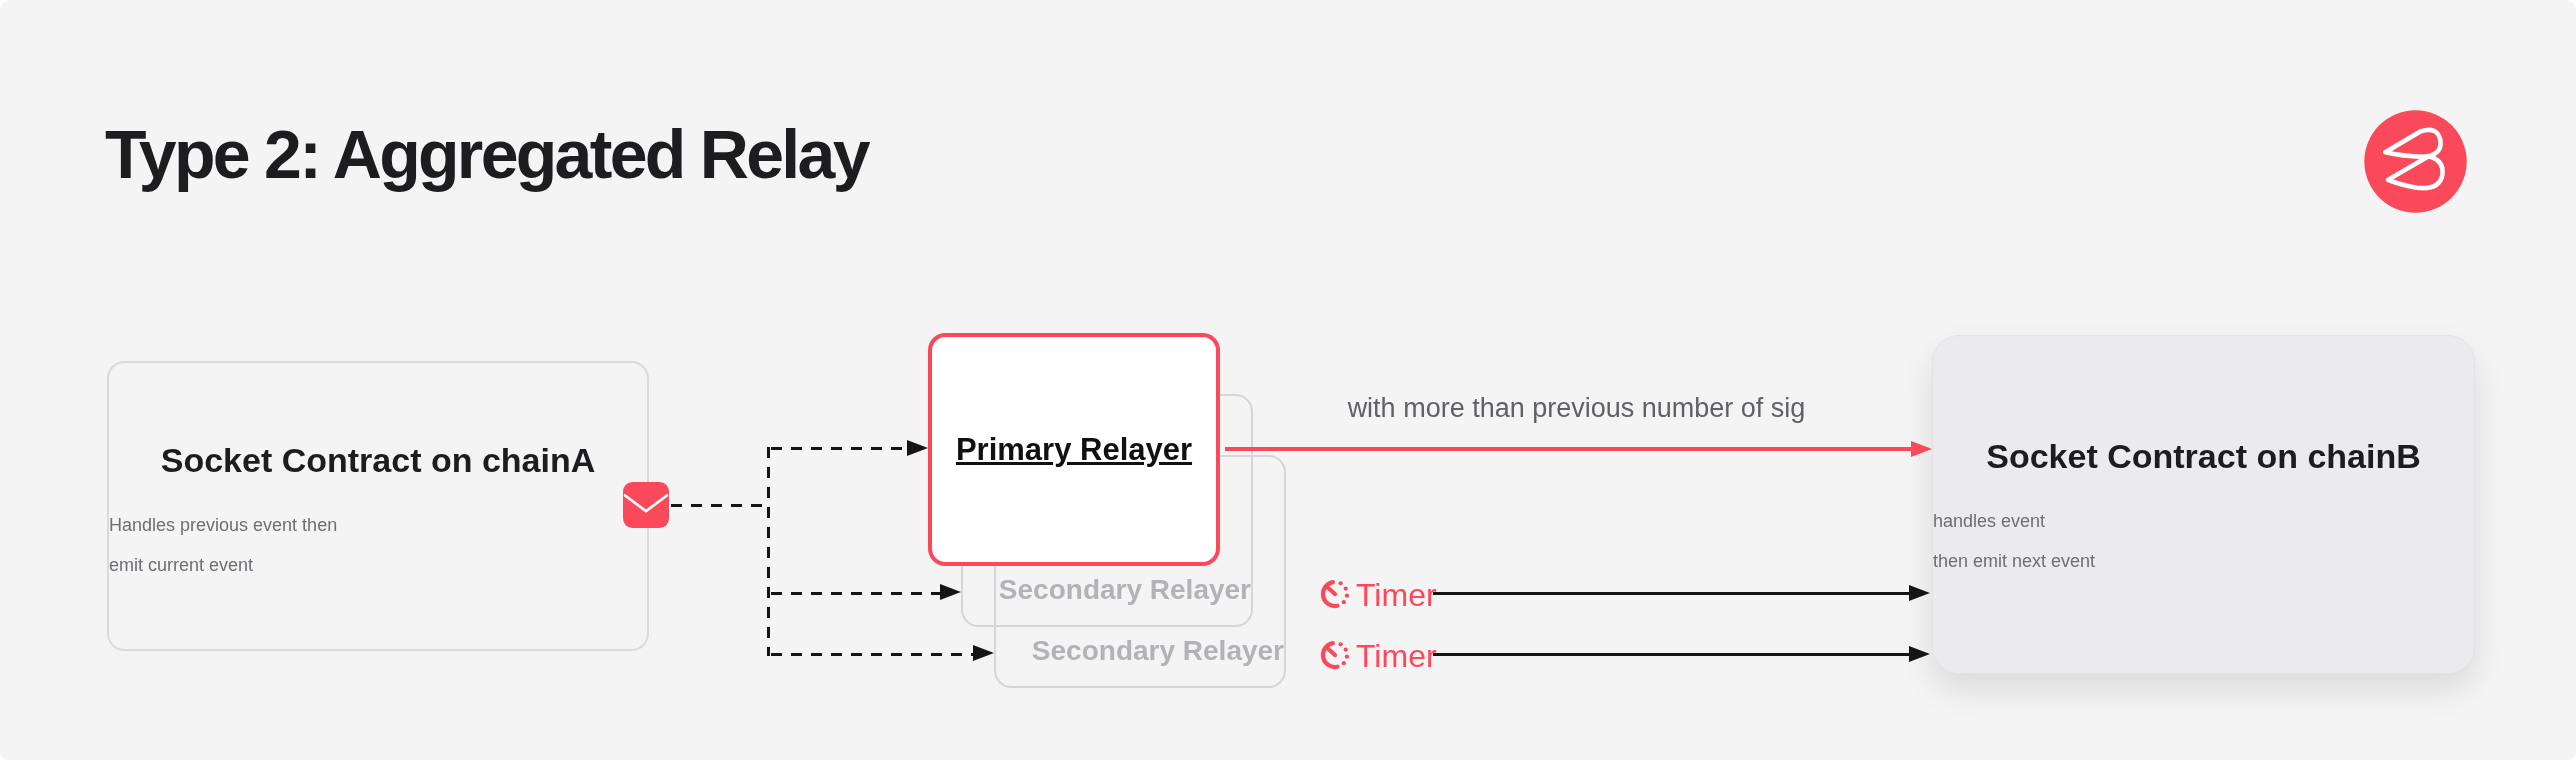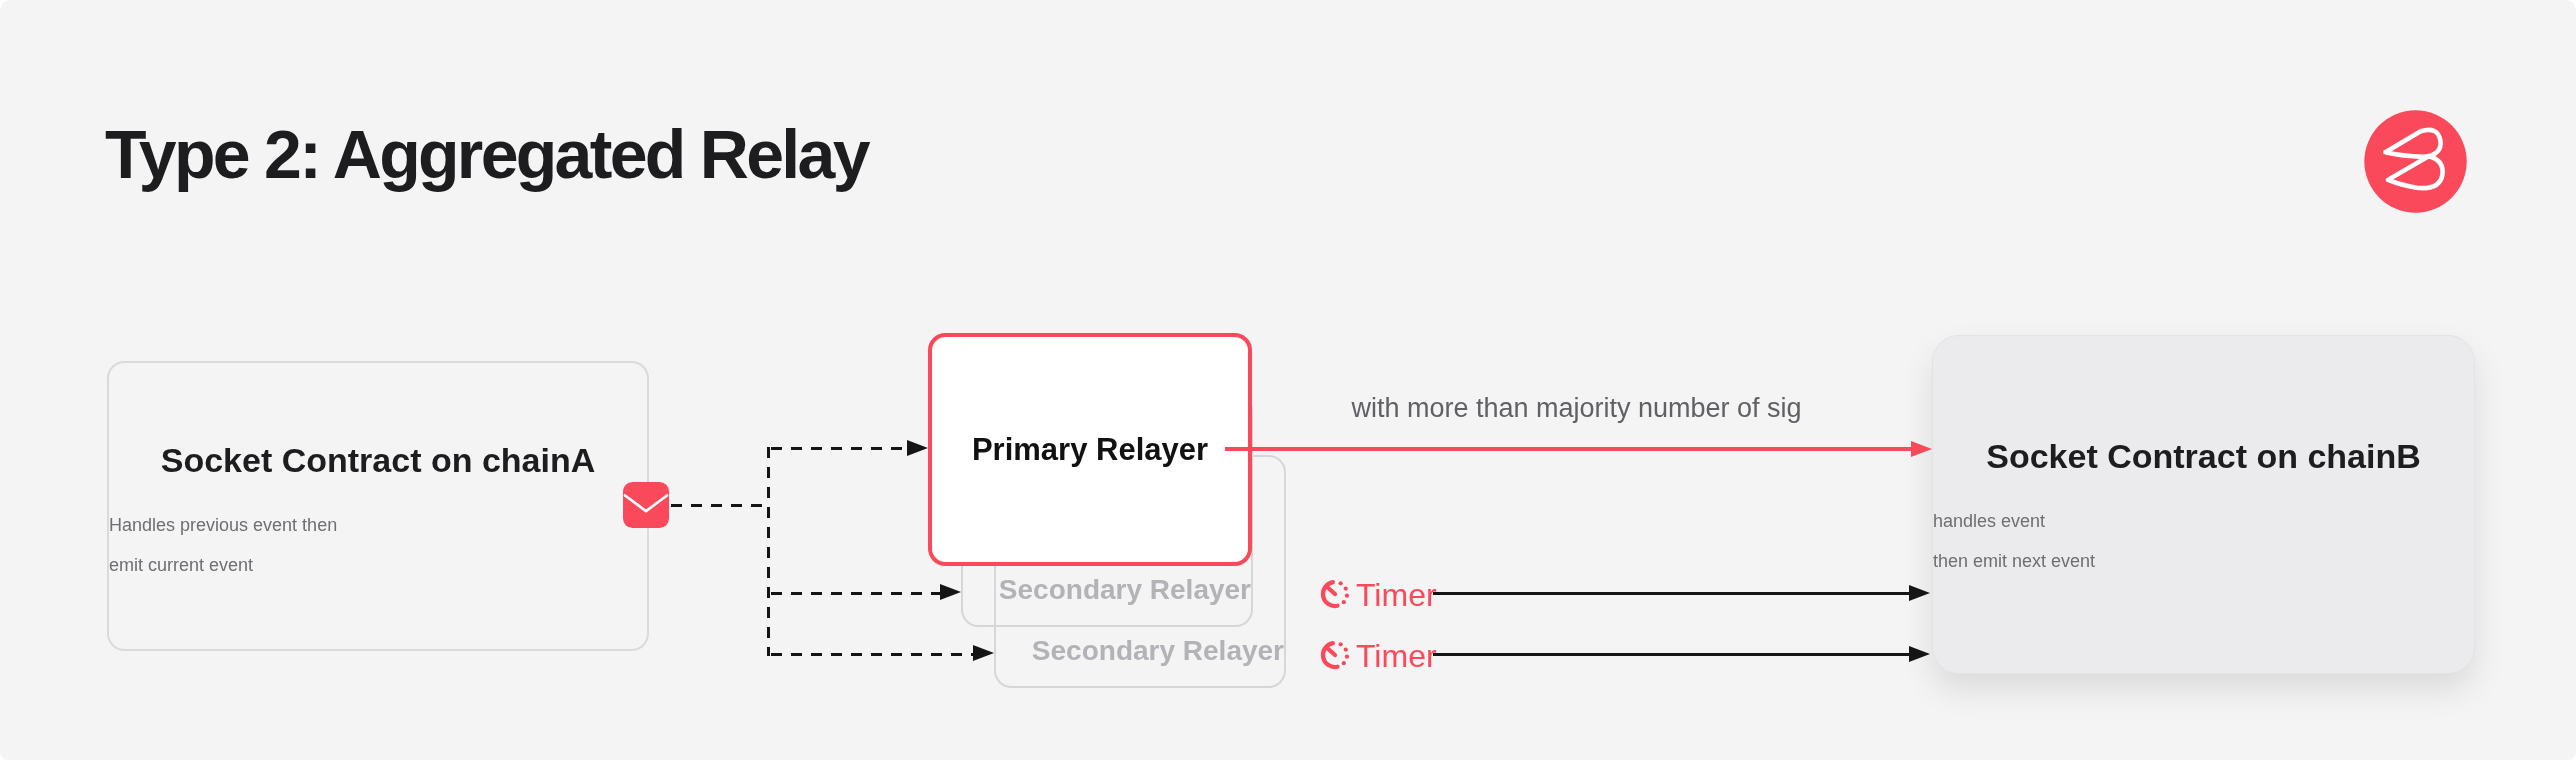--- a/index.html
+++ b/index.html
@@ -34,23 +34,23 @@
 
   .node-title{position:absolute;left:0;right:0;text-align:center;font-weight:bold;
               font-size:34px;color:var(--dark-text);}
   .node-sub{position:absolute;left:0;right:0;text-align:left;font-size:18px;
             line-height:40px;color:var(--muted-text);}
   .chain-a .node-title{top:78px;}
   .chain-a .node-sub{top:142px;}
   .chain-b .node-title{top:101px;}
   .chain-b .node-sub{top:165px;}
 
-  .primary{left:928px;top:333px;width:324px;height:233px;background:#ffffff;
+  .primary{left:928px;top:333px;width:292px;height:233px;background:#ffffff;
            border:4px solid var(--accent-red);display:flex;align-items:center;
-           justify-content:center;font-size:31px;font-weight:bold;color:#111;z-index:6;}
+           justify-content:center;font-size:31px;font-weight:bold;color:#111;z-index:6;text-decoration:underline;}
   .secondary{width:292px;height:233px;border:2px solid #d6d6d9;border-radius:17.4px;
              position:absolute;}
   .secondary .sec-label{position:absolute;left:0;right:0;top:178px;text-align:right;
              font-size:28px;font-weight:bold;color:var(--faded-text);white-space:nowrap;}
   .secondary-1{left:961px;top:394px;z-index:5;}
   .secondary-2{left:994px;top:455px;z-index:4;}
 
   .envelope{position:absolute;left:623px;top:482px;width:46px;height:46px;z-index:7;}
 
   
@@ -108,21 +108,21 @@
 
   <div class="dash-h" style="left:671px;top:504px;width:98px;"></div>
   <div class="dash-v" style="left:767px;top:447px;height:209px;"></div>
   <div class="dash-h" style="left:771px;top:447px;width:136px;"></div>
   <div class="arrow-right" style="left:907px;top:440px;"></div>
   <div class="dash-h" style="left:771px;top:592px;width:169px;"></div>
   <div class="arrow-right" style="left:940px;top:584px;"></div>
   <div class="dash-h" style="left:771px;top:653px;width:202px;"></div>
   <div class="arrow-right" style="left:973px;top:645px;"></div>
 
-  <div class="edge-label">with more than majority number of sig</div>
+  <div class="edge-label">with more than previous number of sig</div>
   <div class="red-line" style="left:1225px;top:447px;width:686px;"></div>
   <div class="arrow-right red" style="left:1911px;top:441px;"></div>
 
   <svg class="timer-row-icon" style="left:1318px;top:577px;" viewBox="0 0 48 48">
     <path d="M21.05 7.26 A17 17 0 1 0 27.54 40.63" fill="none" stroke="#f9495a" stroke-width="6" stroke-linecap="round"></path>
     <circle cx="31.98" cy="8.99" r="3" fill="#f9495a"></circle>
     <circle cx="39.15" cy="16.28" r="3" fill="#f9495a"></circle>
     <circle cx="40.83" cy="26.37" r="3" fill="#f9495a"></circle>
     <circle cx="36.43" cy="35.59" r="3" fill="#f9495a"></circle>
     <path d="M24 24 L14.5 15.5" stroke="#f9495a" stroke-width="6" stroke-linecap="round"></path>

